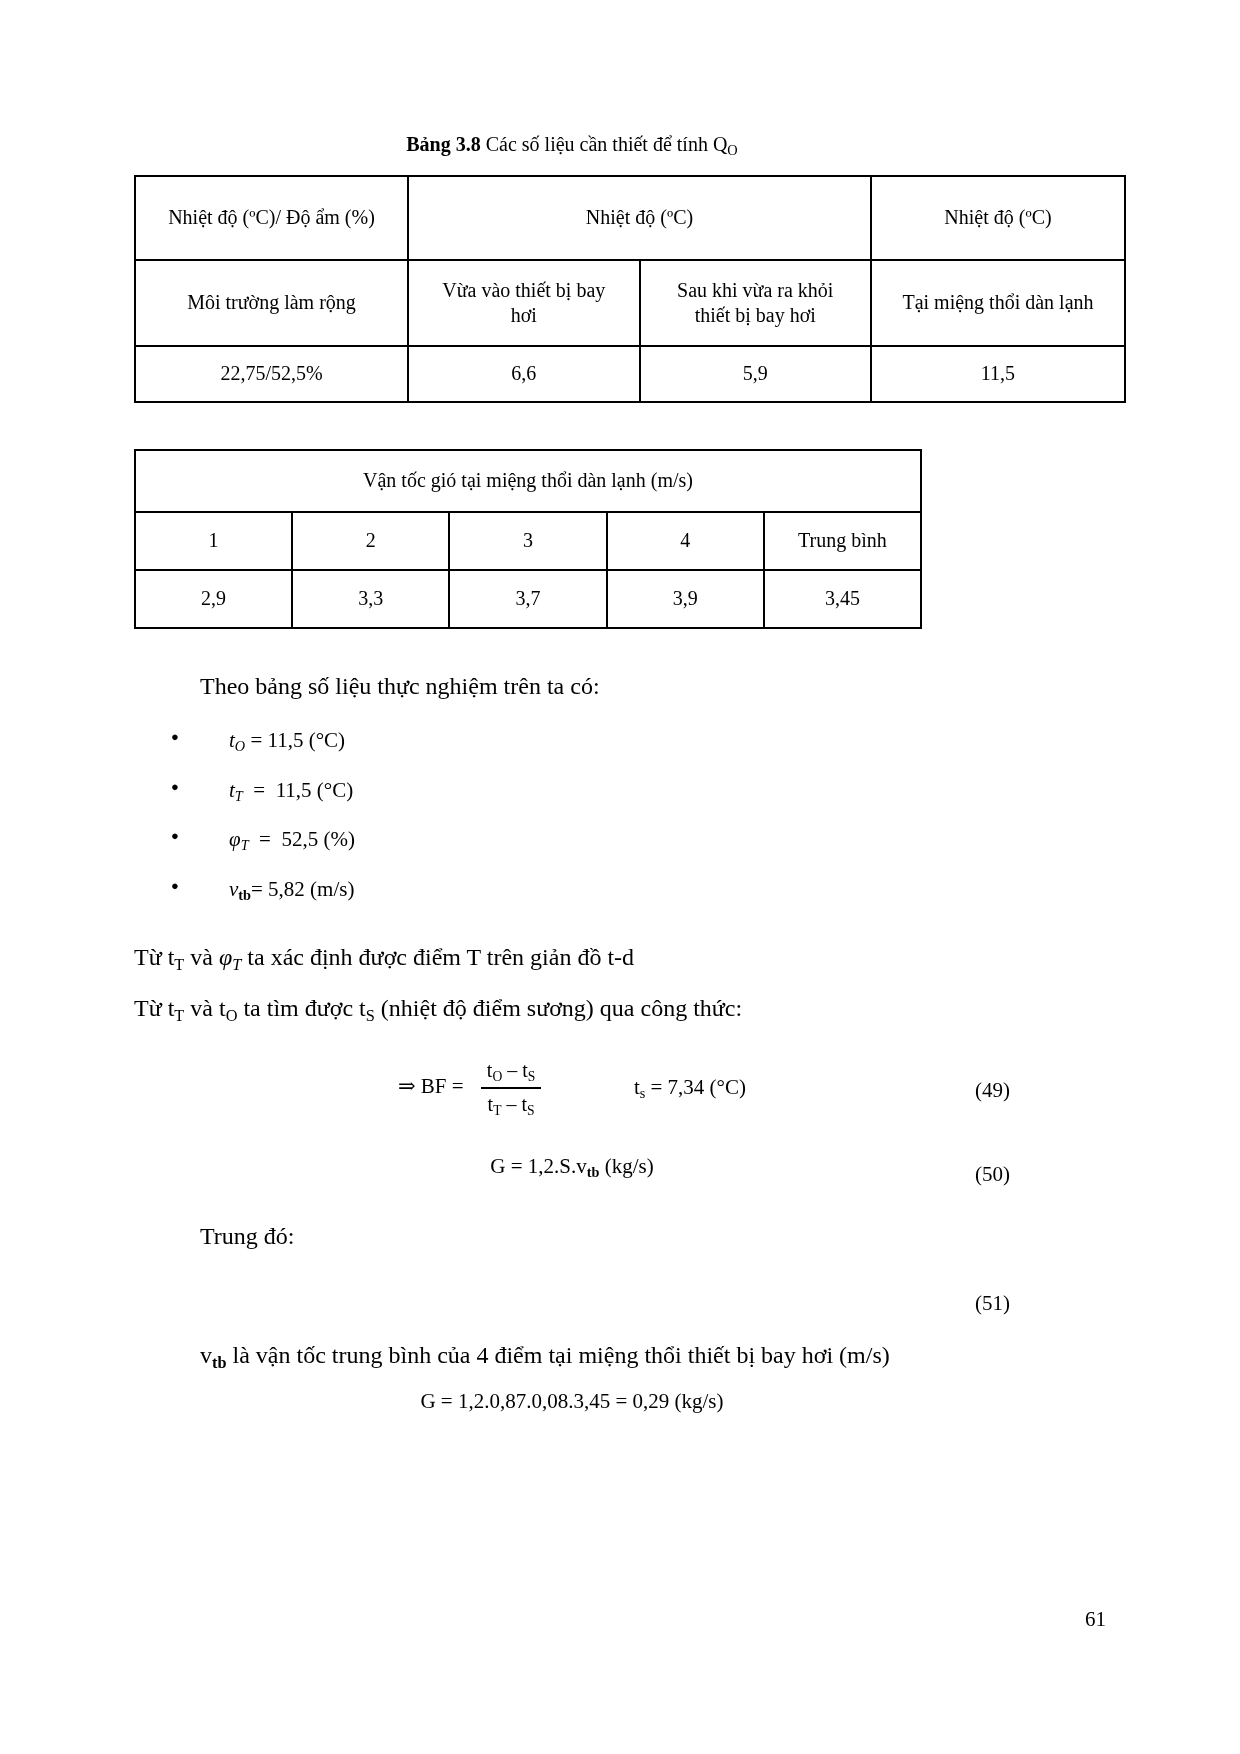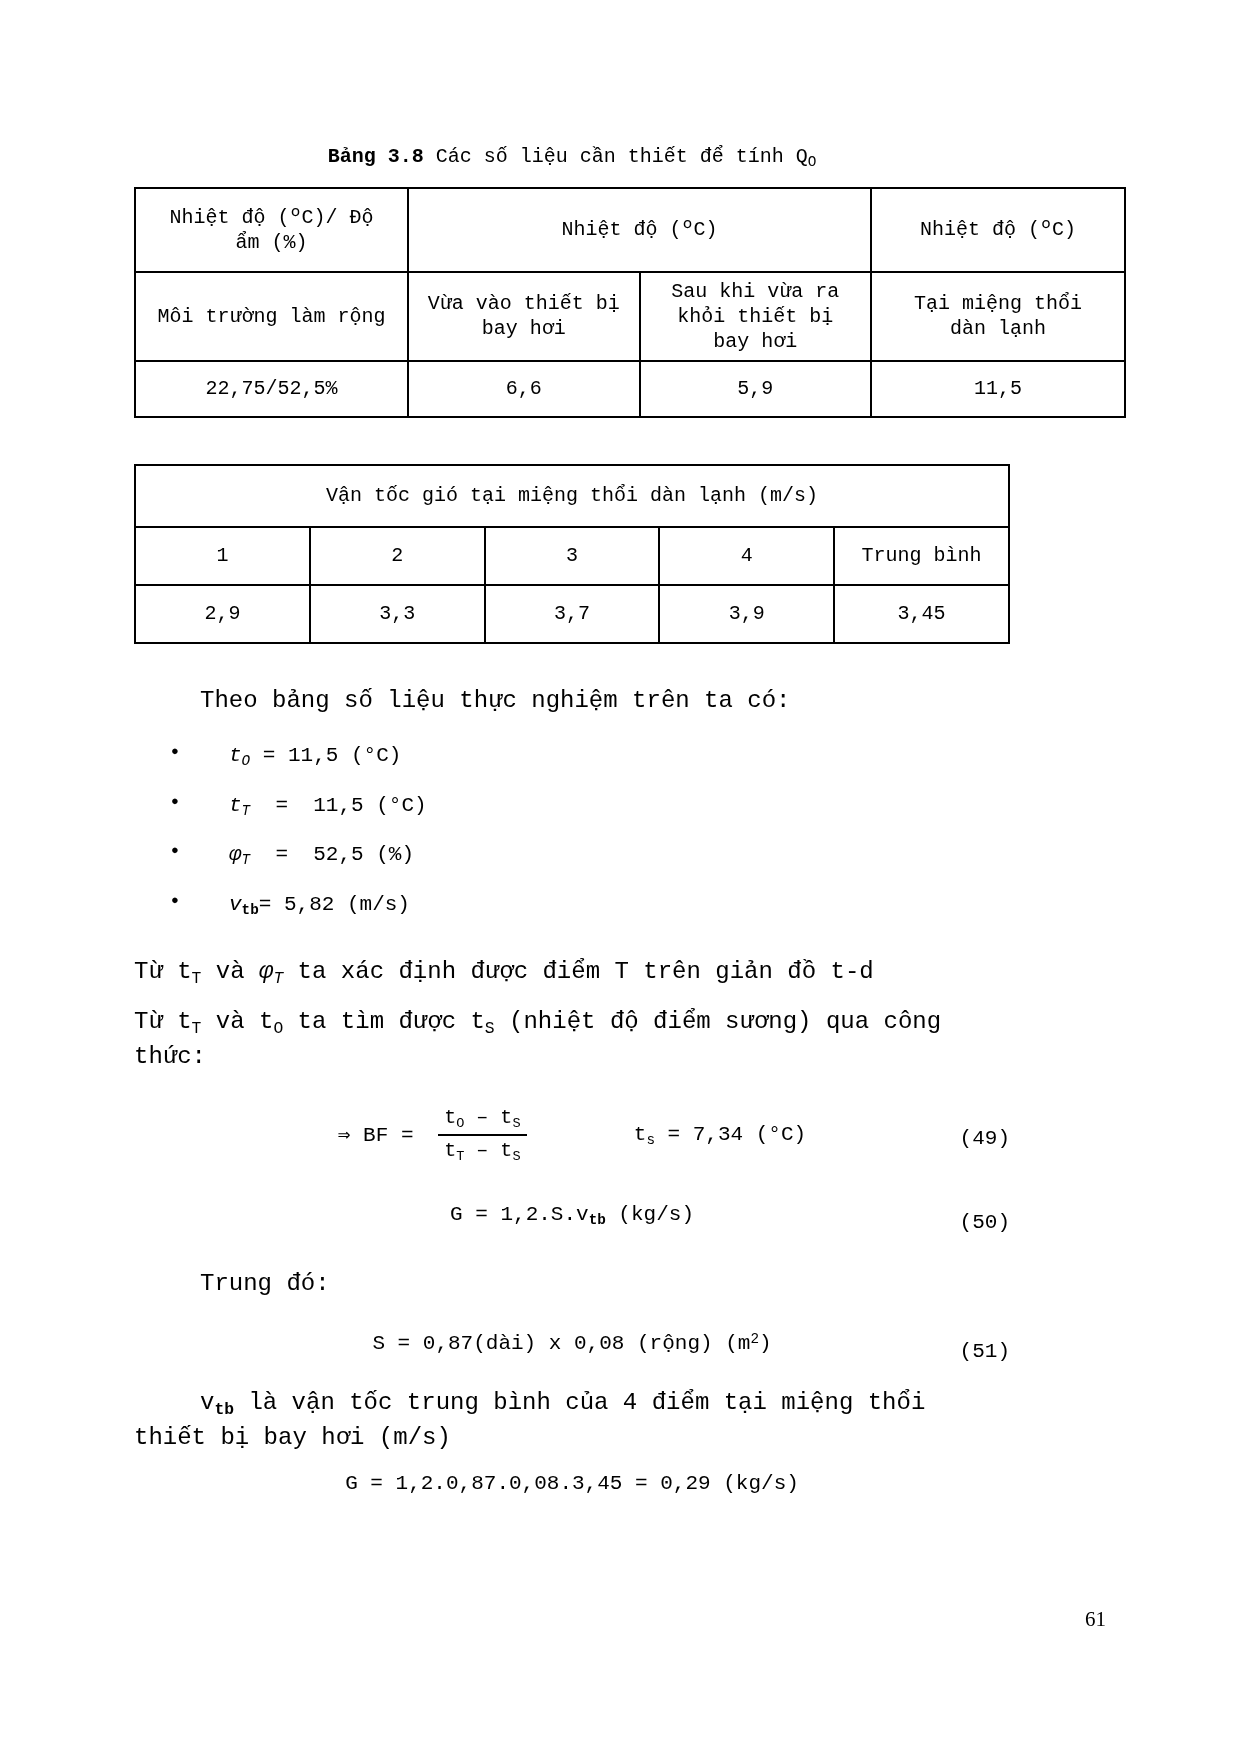--- a/index.html
+++ b/index.html
@@ -14,41 +14,40 @@
     height: 1754px;
     background: #ffffff;
     margin: 0 auto;
     font-family: "Liberation Serif", "DejaVu Serif", serif;
     color: #000000;
     overflow: hidden;
   }
   .content {
     position: absolute;
     left: 134px;
-    top: 16px;
+    top: 4px;
     width: 876px;
-    font-family: Liberation Mono, monospace;
   }
 
   
   .caption {
     text-align: center;
     font-size: 20px;
     margin-top: 128px;
     margin-bottom: 16px;
     line-height: 1.25;
     white-space: nowrap;
   }
   .caption .bold { font-weight: bold; }
   .caption sub { font-size: 0.72em; vertical-align: -0.25em; }
 
   
   table.doc-table {
     border-collapse: collapse;
-    width: 876px;
+    width: 788px;
     table-layout: fixed;
   }
   table.doc-table td {
     border: 2px solid #000000;
     text-align: center;
     vertical-align: middle;
     font-size: 20px;
     line-height: 1.25;
     padding: 6px 18px;
   }
@@ -262,21 +261,20 @@
     <div class="spacer-md"></div>
 
     <p class="body-text para-indent">Trung đó:</p>
 
     <div class="spacer-sm"></div>
 
 
     <div class="spacer-sm"></div>
 
     <div class="eq-row" style="height:42px">
-      <div class="eq-center"><span>S = 0,87(dài) x 0,08 (rộng) (m</span><span class="sup">2</span><span>)</span></div>
       <span class="eq-num">(51)</span>
     </div>
 
     <div class="spacer-sm"></div>
 
     <p class="body-text para-indent"><span>v</span><span class="subb">tb</span><span> là vận tốc trung bình của 4 điểm tại miệng thổi thiết bị bay hơi (m/s)</span></p>
 
     <div class="spacer-sm"></div>
 
     <div class="eq-row" style="height:42px">

